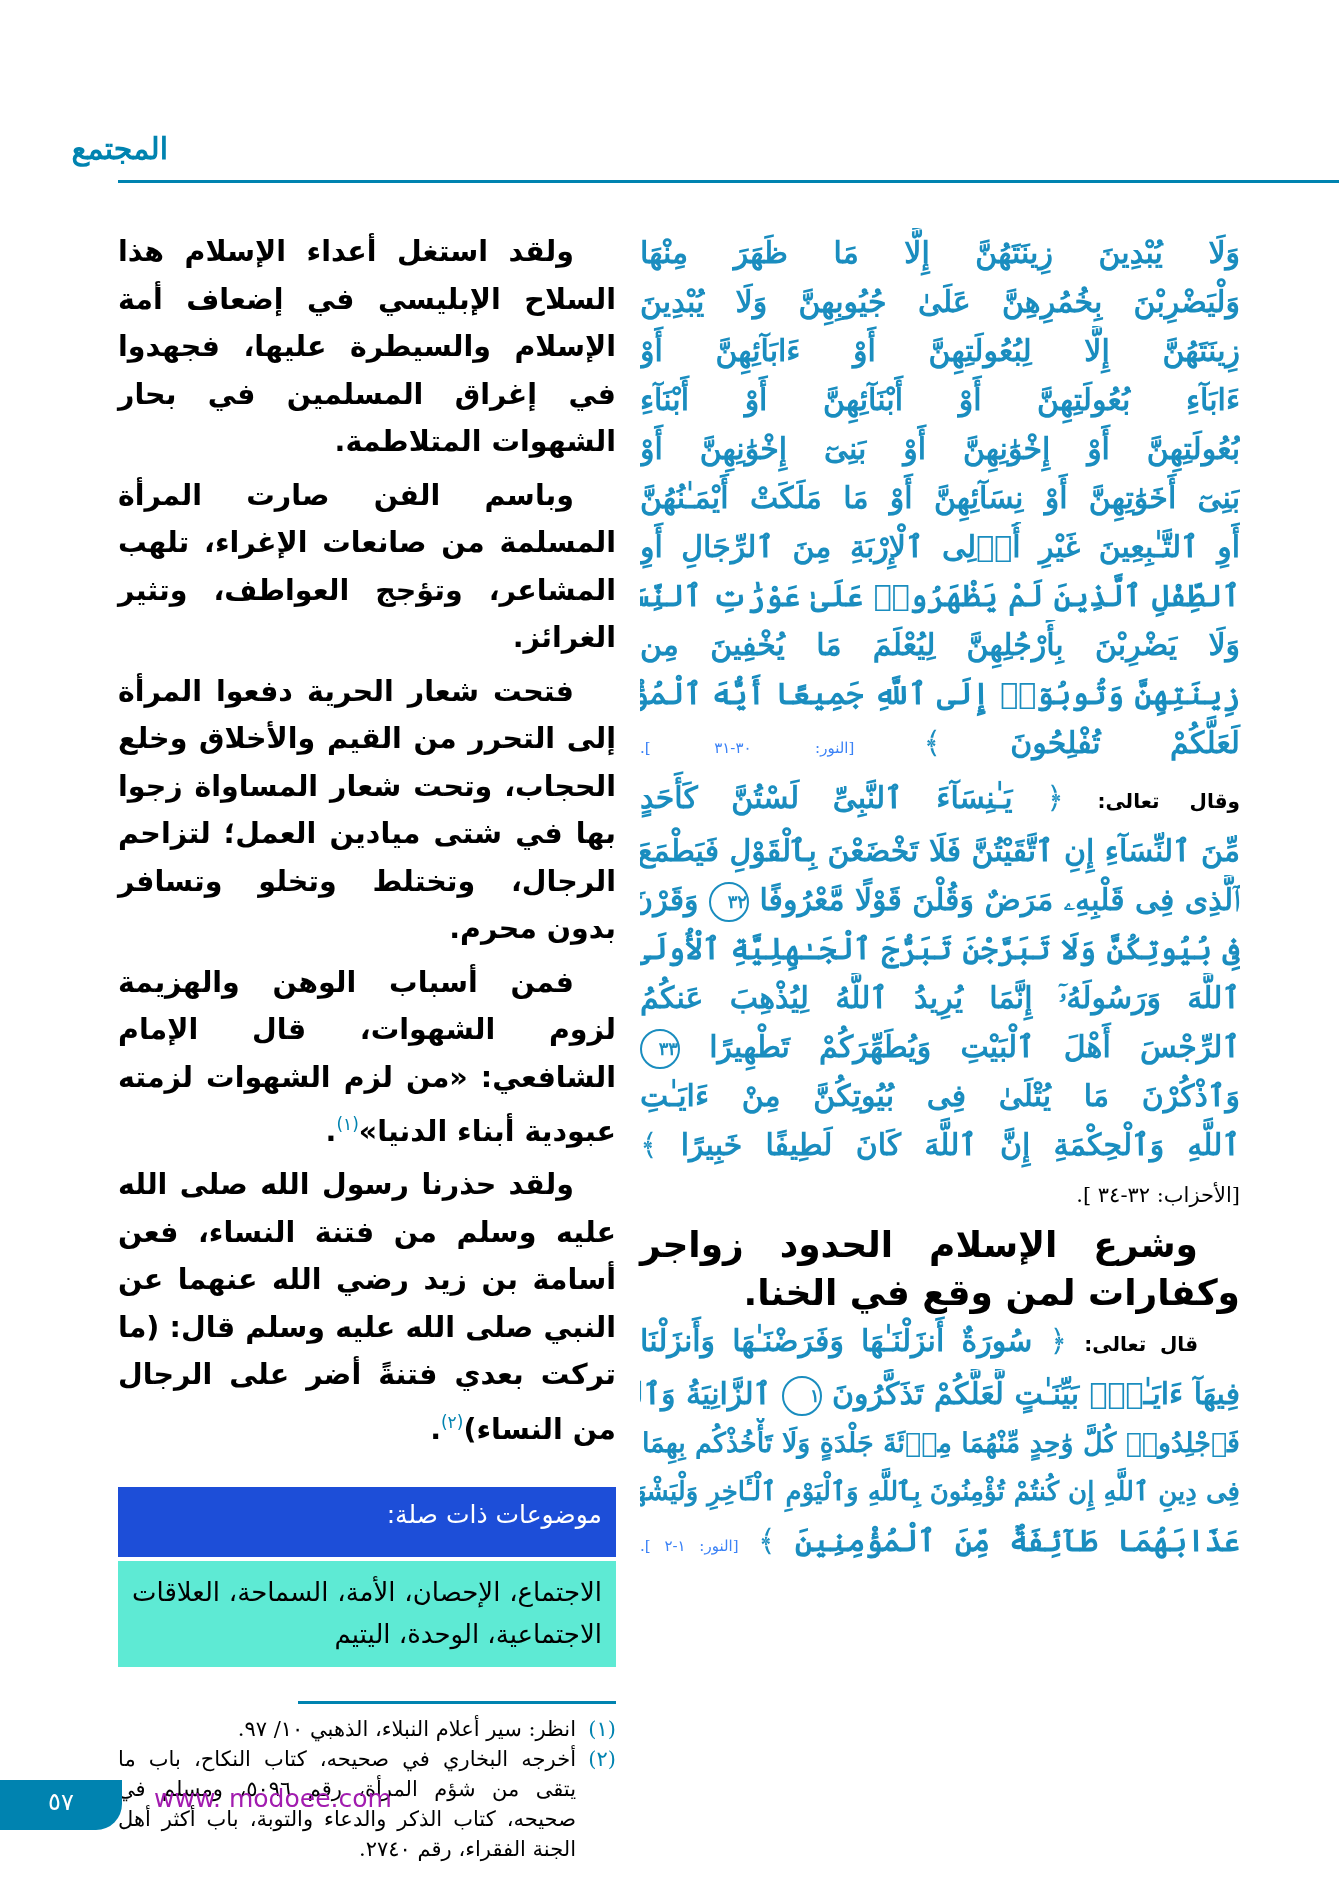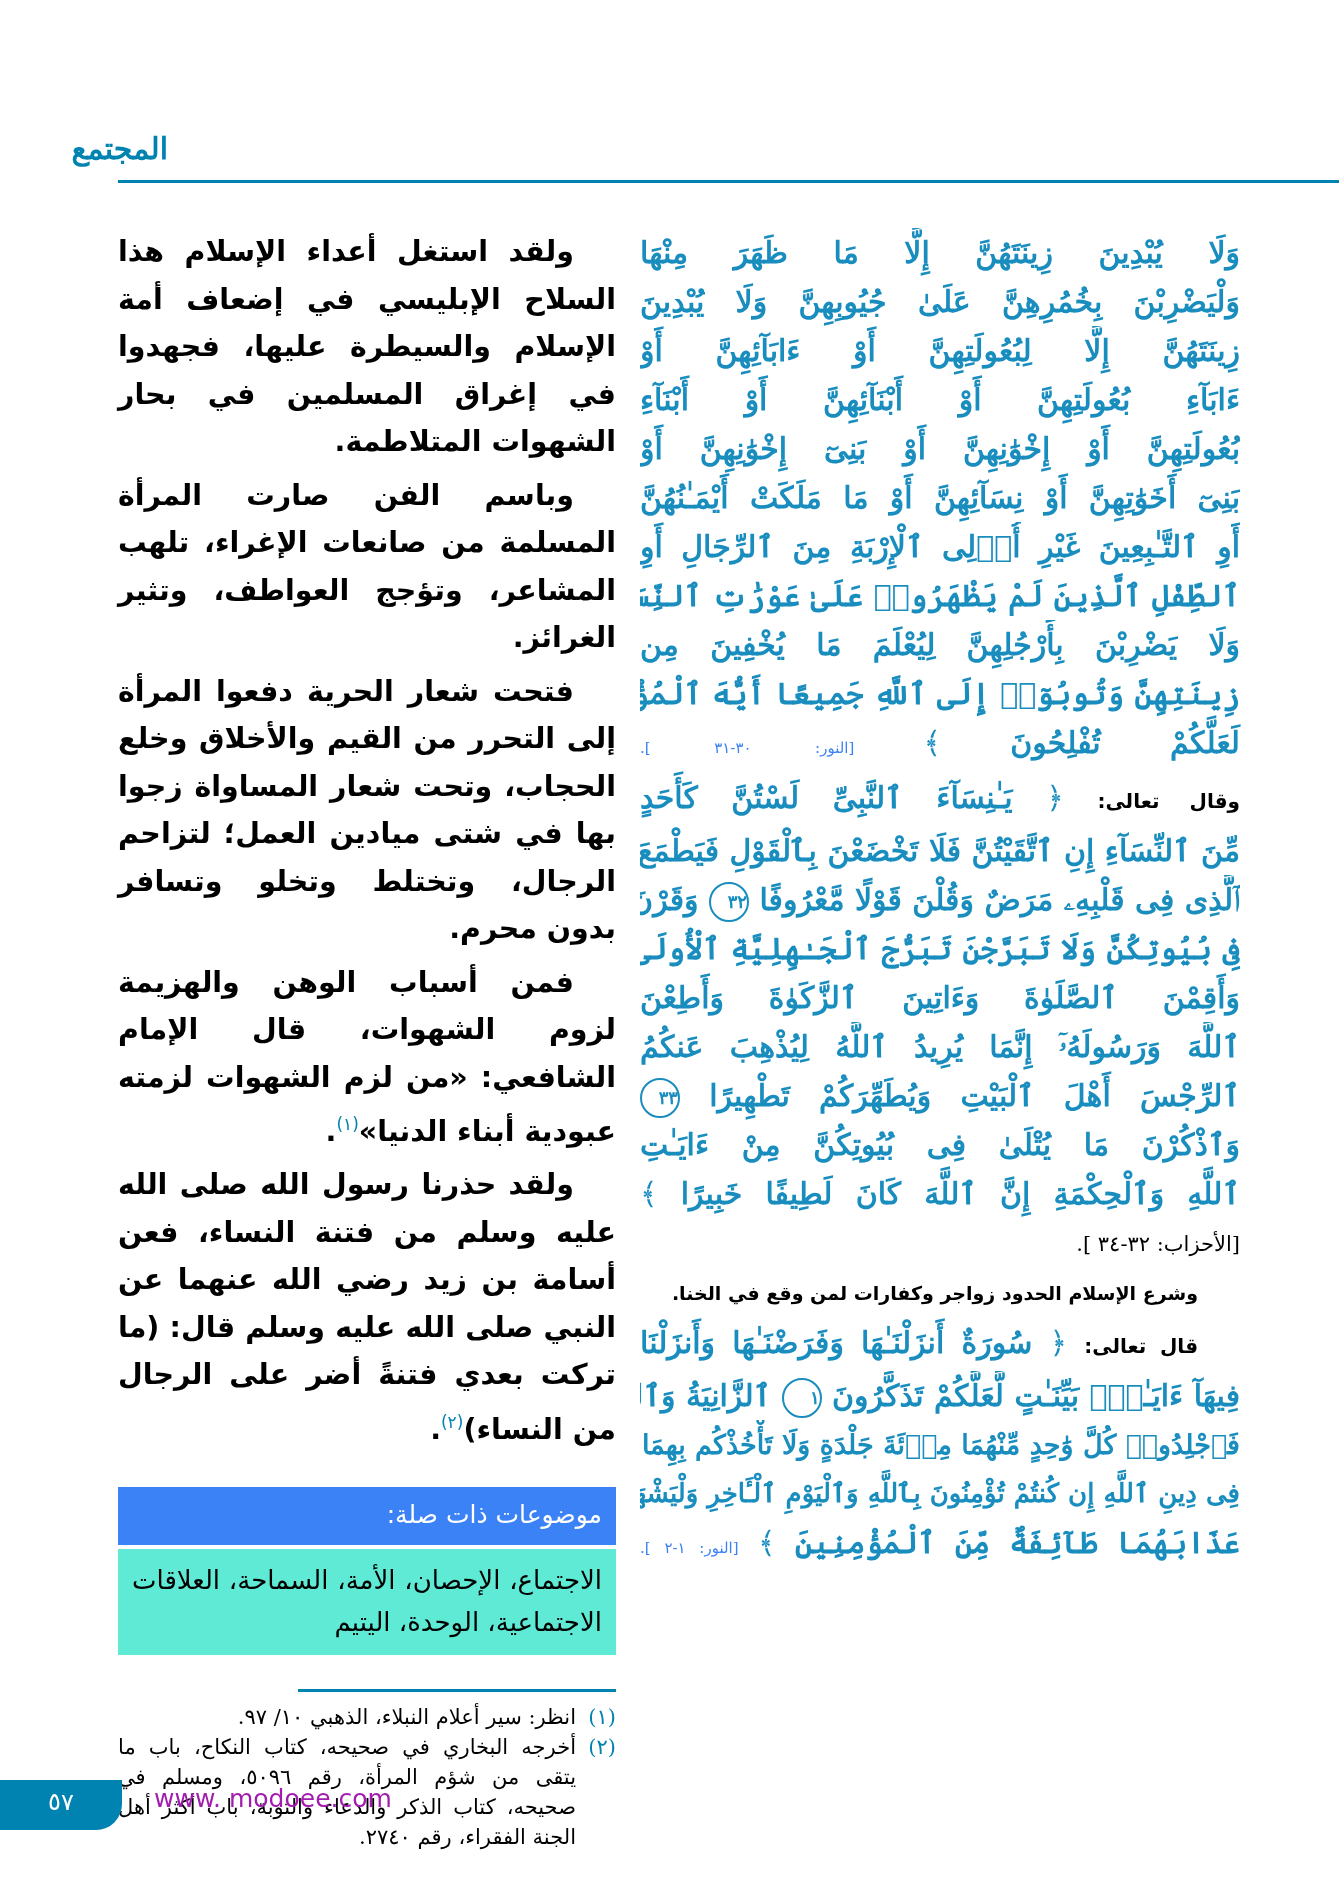--- a/index.html
+++ b/index.html
@@ -13,41 +13,41 @@
 
   
   .col-left { position: absolute; left: 118px; top: 228px; width: 498px; direction: rtl; text-align: justify; }
   .col-right { position: absolute; left: 640px; top: 228px; width: 600px; direction: rtl; text-align: justify; }
 
   .para { font-family: "DejaVu Sans", sans-serif; font-weight: bold; font-size: 28.5px; line-height: 47.5px;
           margin: 0 0 6px 0; text-indent: 42px; text-align-last: right; }
   .sup { color: #0083b0; font-size: 17px; vertical-align: super; font-weight: normal; }
 
   .related { margin-top: 34px; }
-  .related-head { background: #3b82f6; color: #ffffff; font-size: 25px; padding: 6px 14px 8px 14px; height: 44px;
+  .related-head { background: #1d4ed8; color: #ffffff; font-size: 25px; padding: 6px 14px 20px 14px; height: 44px;
                   line-height: 44px; box-sizing: content-box; }
   .related-body { background: #5eead4; color: #000; font-size: 26px; line-height: 42px; padding: 10px 14px 12px 14px;
                   margin-top: 4px; }
 
   .fn-rule { width: 318px; height: 3px; background: #0083b0; margin: 34px 0 10px 0; margin-right: 0; margin-left: auto; }
   .footnote { display: flex; flex-direction: row; font-size: 21px; line-height: 30px; font-family: "DejaVu Serif", serif; }
   .fn-num { color: #0083b0; width: 40px; flex: 0 0 40px; text-align: right; }
   .fn-text { flex: 1; text-align: justify; text-align-last: right; }
 
   
   .quran { color: #1a8dbf; font-family: "DejaVu Serif", serif; font-weight: bold; font-size: 30px; line-height: 49px;
            text-align: justify; text-align-last: justify; margin: 0; }
   .quran-line { display: block; text-align: justify; text-align-last: justify; white-space: nowrap; overflow: hidden; }
   .ref { color: #3b82f6; font-family: "DejaVu Serif", serif; font-weight: normal; font-size: 15px; }
   .intro { color: #000; font-family: "DejaVu Sans", sans-serif; font-weight: bold; font-size: 20px; }
   .orn { color: #1a8dbf; font-weight: normal; }
   .verse-no { display: inline-block; width: 36px; height: 36px; border: 2px solid #1a8dbf; border-radius: 50%;
               font-size: 18px; line-height: 36px; text-align: center; vertical-align: middle; color: #1a8dbf; }
   .ref-line { font-family: "DejaVu Serif", serif; font-size: 21px; line-height: 44px; margin: 4px 0; text-align: right; }
-  .para-r { font-family: "DejaVu Sans", sans-serif; font-weight: bold; font-size: 19px; line-height: 47.5px;
+  .para-r { font-family: "DejaVu Sans", sans-serif; font-weight: bold; font-size: 36px; line-height: 47.5px;
             text-indent: 42px; margin: 0; text-align: justify; text-align-last: right; }
 
   
   .page-badge { position: absolute; left: 0; top: 1780px; width: 122px; height: 50px; background: #0083b0;
                 border-radius: 0 0 26px 0; color: #fff; font-size: 24px; text-align: center; line-height: 44px;
                 font-family: "DejaVu Sans", sans-serif; }
   .site-url { position: absolute; left: 154px; top: 1784px; color: #a21caf; font-size: 25px;
               font-family: "DejaVu Sans", sans-serif; direction: ltr; }
 </style>
 </head>
@@ -81,21 +81,20 @@
       <span class="orn">﴿</span>
       <span>يَـٰنِسَآءَ ٱلنَّبِىِّ لَسْتُنَّ كَأَحَدٍ</span>
     </div>
     <span class="quran-line">مِّنَ ٱلنِّسَآءِ إِنِ ٱتَّقَيْتُنَّ فَلَا تَخْضَعْنَ بِٱلْقَوْلِ فَيَطْمَعَ</span>
     <span class="quran-line">
       <span>ٱلَّذِى فِى قَلْبِهِۦ مَرَضٌ وَقُلْنَ قَوْلًا مَّعْرُوفًا</span>
       <span class="verse-no">٣٢</span>
       <span>وَقَرْنَ</span>
     </span>
     <span class="quran-line">فِى بُيُوتِكُنَّ وَلَا تَبَرَّجْنَ تَبَرُّجَ ٱلْجَـٰهِلِيَّةِ ٱلْأُولَىٰ</span>
-    <span class="quran-line">وَأَقِمْنَ ٱلصَّلَوٰةَ وَءَاتِينَ ٱلزَّكَوٰةَ وَأَطِعْنَ</span>
     <span class="quran-line">ٱللَّهَ وَرَسُولَهُۥٓ إِنَّمَا يُرِيدُ ٱللَّهُ لِيُذْهِبَ عَنكُمُ</span>
     <span class="quran-line">
       <span>ٱلرِّجْسَ أَهْلَ ٱلْبَيْتِ وَيُطَهِّرَكُمْ تَطْهِيرًا</span>
       <span class="verse-no">٣٣</span>
     </span>
     <span class="quran-line">وَٱذْكُرْنَ مَا يُتْلَىٰ فِى بُيُوتِكُنَّ مِنْ ءَايَـٰتِ</span>
     <div style="text-align:right; white-space:nowrap;">
       <span>ٱللَّهِ وَٱلْحِكْمَةِ إِنَّ ٱللَّهَ كَانَ لَطِيفًا خَبِيرًا</span>
       <span class="orn">﴾</span>
     </div>

